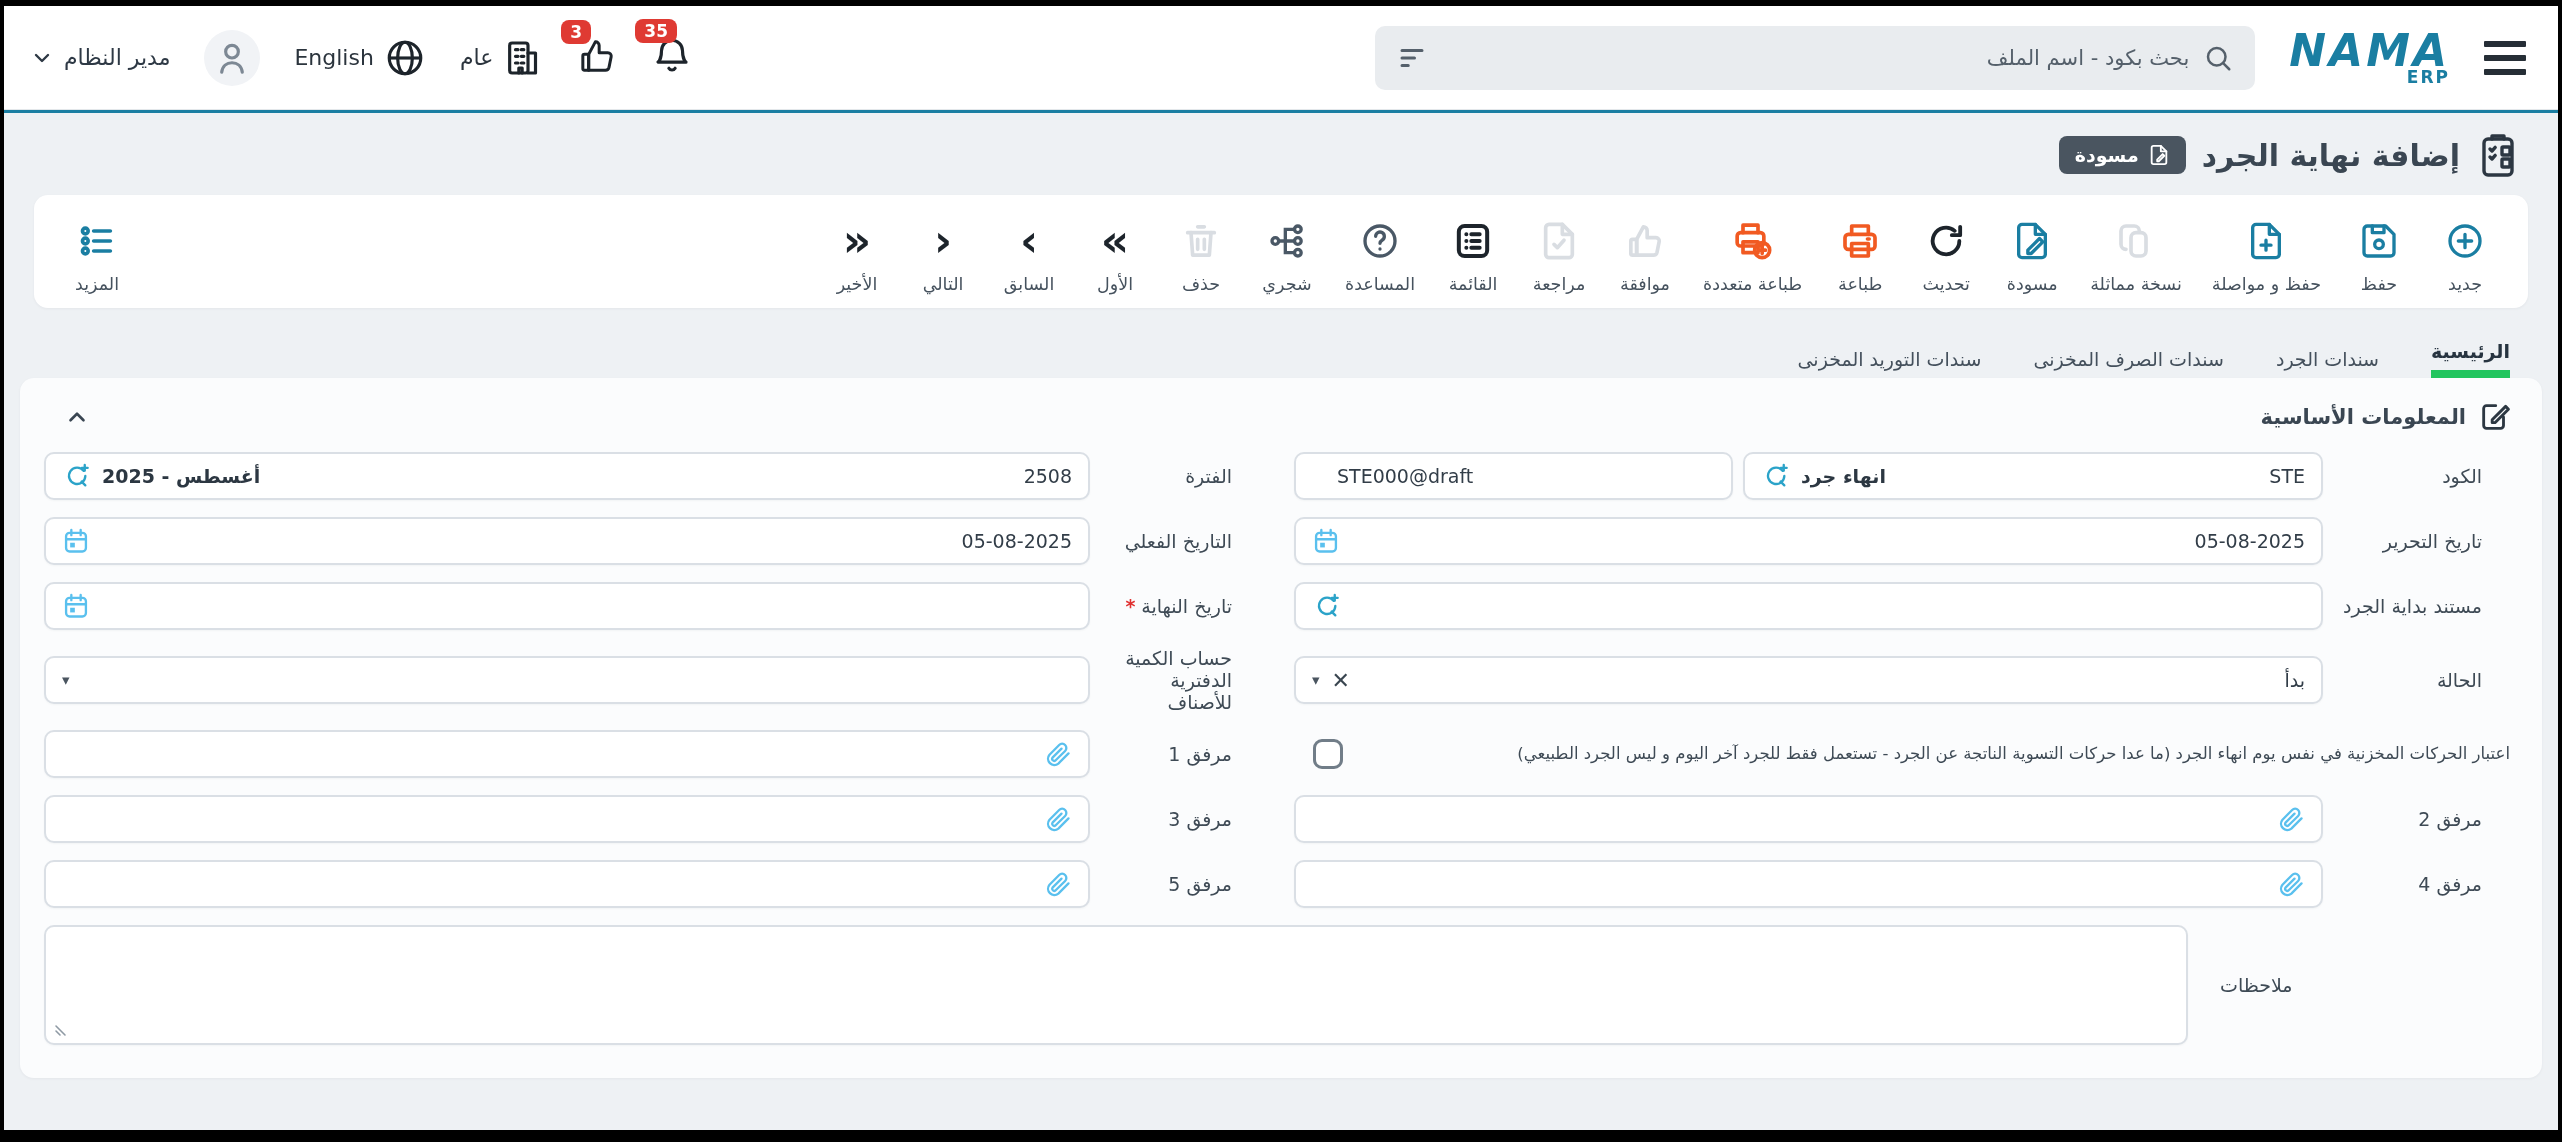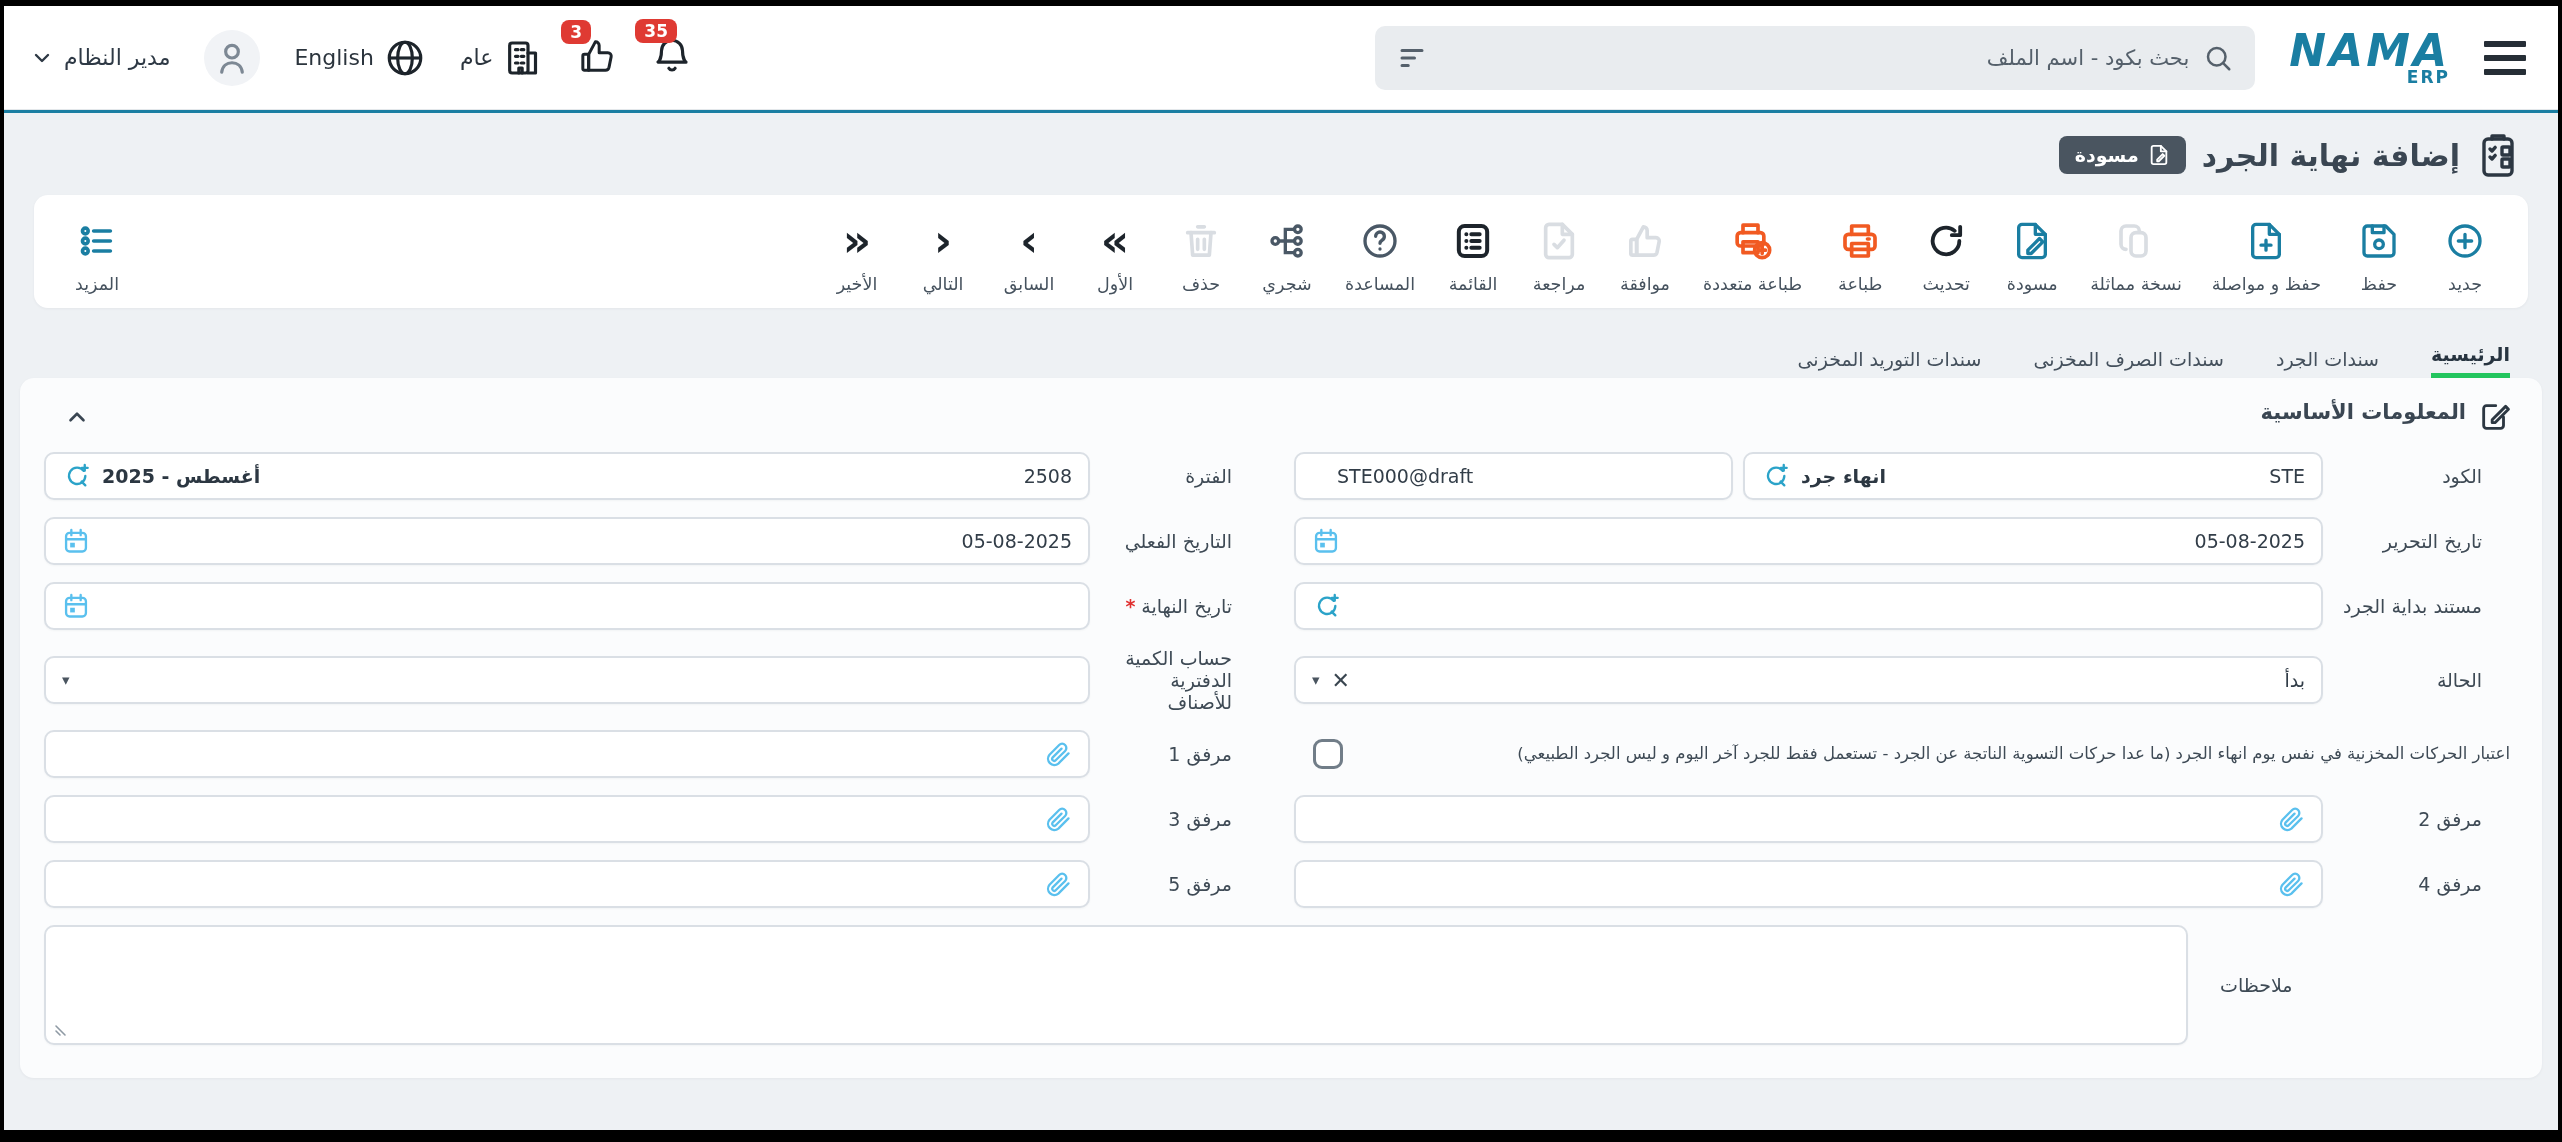--- a/index.html
+++ b/index.html
@@ -47,26 +47,26 @@
   .tbtn .lab { font-size:17.5px; color:#46525e; white-space:nowrap; }
   .tbtn .ic { height:44px; display:flex; align-items:center; justify-content:center; }
   .c-teal { color:#1a7ea2; } .c-orange { color:#f15a22; } .c-black { color:#1d242b; }
   .c-slate { color:#4a5866; } .c-dis { color:#d9dde2; }
   .chev { font-size:44px; font-weight:700; color:#1d242b; line-height:40px; font-family:"DejaVu Sans",sans-serif; }
   .tbtn-more { margin-inline-start:auto; }
 
   
   .tabs { display:flex; gap:52px; padding:14px 48px 0; height:62px; align-items:flex-end; }
   .tab { font-size:19px; color:#44505c; padding-bottom:8px; cursor:pointer; white-space:nowrap; }
-  .tab.active { color:#273440; font-weight:700; border-bottom:5px solid #22c55e; }
+  .tab.active { color:#273440; font-weight:700; border-bottom:8px solid #22c55e; }
 
   
   .panel { margin:0 16px 14px; background:#fbfcfd; border-radius:14px; padding:16px 24px 22px;
            box-shadow:0 1px 3px rgba(30,40,50,.05); height:700px; }
-  .section-header { display:flex; align-items:flex-start; gap:12px; padding:6px 6px 18px; }
+  .section-header { display:flex; align-items:center; gap:12px; padding:6px 6px 18px; }
   .section-title { font-size:21px; font-weight:700; color:#3a4652; }
   .collapse-btn { margin-inline-start:auto; color:#3a4652; cursor:pointer; padding:4px 14px; }
 
   
   .form { display:grid; grid-template-columns:1fr 1fr; column-gap:26px; row-gap:17px; }
   .field { display:flex; align-items:center; }
   .lbl { font-size:19px; color:#3e4a55; padding:0 36px 0 14px; flex:none; }
   .lbl-r { width:195px; } .lbl-l { width:178px; }
   .req { color:#e03131; font-weight:700; margin-inline-start:6px; }
   .input { flex:1; height:48px; background:#fff; border:2px solid #dadfe5; border-radius:10px;

